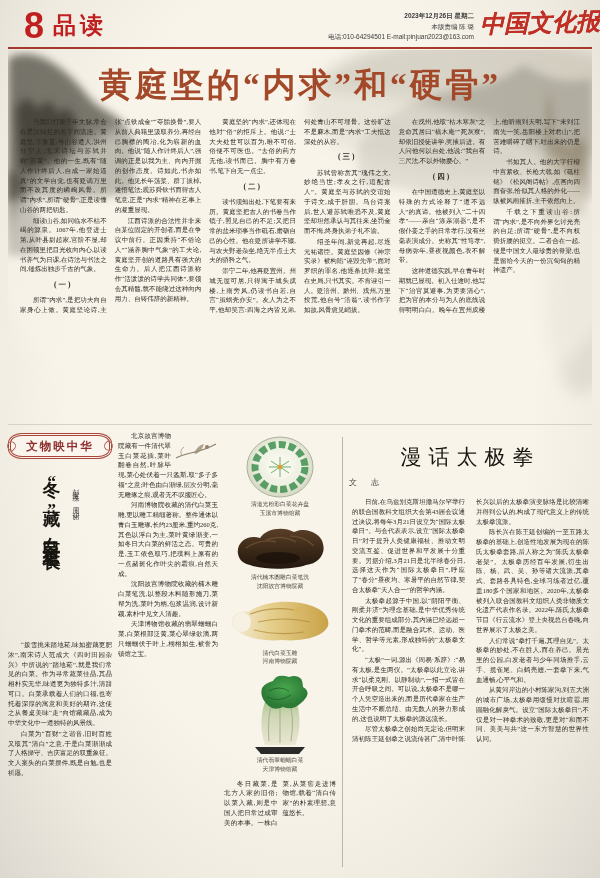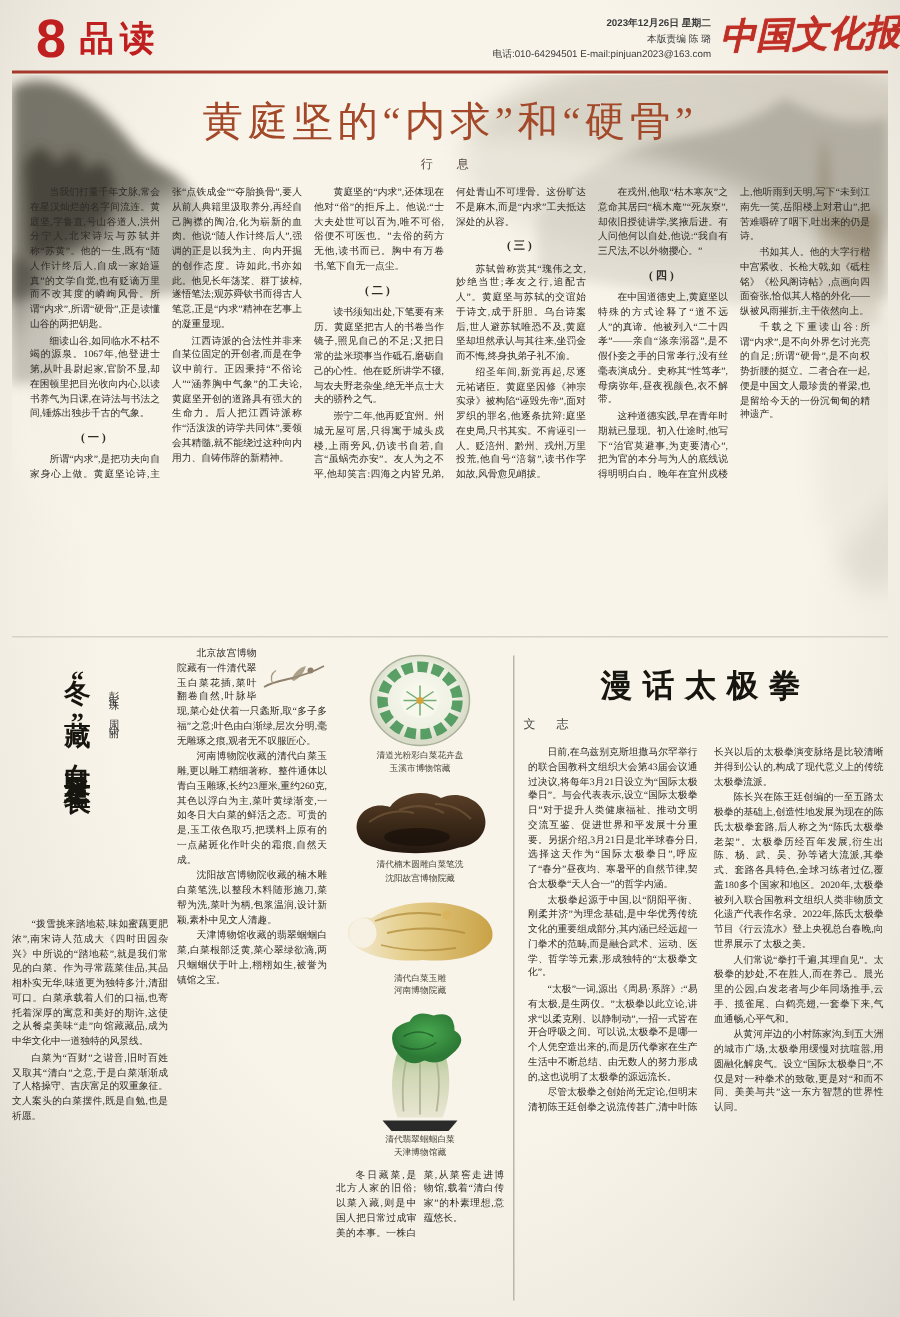--- a/index.html
+++ b/index.html
@@ -23,21 +23,21 @@
   .masthead{
     position:absolute;right:2px;top:1px;width:110px;text-align:center;
     font-size:24px;font-weight:bold;font-style:italic;letter-spacing:0px;
     color:#bf2f26;transform:rotate(-1.5deg);text-shadow:0 0 .6px #bf2f26;
     font-family:"Liberation Serif",serif;white-space:nowrap;
   }
   .hrule{position:absolute;left:8px;right:8px;top:47px;height:2px;background:#a33a2b;}
   
   .main{position:absolute;left:8px;top:50px;width:584px;height:374px;overflow:hidden;border-bottom:1px solid #d8d2c6;}
   .main svg.painting{position:absolute;inset:0;}
-  .main-title{position:relative;text-align:center;margin-top:13px;font-size:27px;font-weight:normal;color:#a3492a;letter-spacing:3px;z-index:2;}
+  .main-title{position:relative;text-align:center;margin-top:13px;font-size:33px;font-weight:bold;color:#a3492a;letter-spacing:3px;z-index:2;}
   .main-byline{position:relative;text-align:center;font-size:8px;letter-spacing:7px;color:#5a4a42;margin-top:5px;z-index:2;}
   .main-cols{
     position:relative;z-index:2;margin:9px 12px 0;height:296px;overflow:hidden;
     column-count:6;column-gap:8px;
     font-size:6.5px;line-height:1.5;color:#2e2b27;text-align:justify;
   }
   .main-cols .p, .ra-cols .p, .txtcol .p{ text-indent:2em;margin:0 0 1px; }
   .main-cols .sec{ text-align:center;font-weight:bold;margin:5px 0;font-size:7.5px;letter-spacing:2px;text-indent:0; }
   
   .bottom{position:absolute;left:8px;top:431px;width:584px;height:440px;display:flex;}
@@ -62,21 +62,21 @@
   .v-authors{writing-mode:vertical-rl;text-orientation:upright;font-size:7px;color:#333;padding-top:16px;letter-spacing:3px;}
   .txtcol{font-size:6.5px;line-height:1.5;color:#2e2b27;text-align:justify;overflow:hidden;}
   .lac1-text{flex:1;}
   .lac2{width:100px;position:relative;}
   .lac2 .sketch{float:right;margin:3px 0 2px 3px;opacity:.75;}
   .lac3{width:112px;display:flex;flex-direction:column;align-items:center;padding-top:4px;}
   .fig{display:block;margin:0 auto;}
   .figcap{font-size:5.8px;line-height:1.5;color:#4a463e;text-align:center;margin:1px 0 3px;}
   .lac3-text{column-count:2;column-gap:5px;height:66px;width:100%;margin-top:2px;}
   
-  .ra-title{text-align:center;font-size:21px;font-weight:bold;letter-spacing:7px;color:#17150f;margin-top:12px;}
+  .ra-title{text-align:center;font-size:21px;font-weight:normal;letter-spacing:7px;color:#17150f;margin-top:12px;}
   .ra-byline{text-align:left;font-size:8px;letter-spacing:6px;color:#444;margin:6px 0 9px;}
   .ra-cols{column-count:2;column-gap:11px;height:374px;overflow:hidden;padding:0 3px;
     font-size:6.5px;line-height:1.5;color:#2e2b27;text-align:justify;}
 </style>
 </head>
 <body>
 
 <div class="page">
 
   <div class="header">
@@ -106,21 +106,20 @@
       <ellipse cx="470" cy="55" rx="170" ry="70" fill="#97927f" opacity=".33" filter="url(#b2)"></ellipse>
       <path d="M350,95 C410,25 465,55 515,15 C555,40 584,28 584,28 L584,150 C500,168 410,135 350,135 Z" fill="#7e7a6e" opacity=".38" filter="url(#b1)"></path>
       <path d="M540,40 q8,25 2,55 q14,-8 20,6 q8,-20 16,-6 l0,70 -44,6 Z" fill="#7c6a4e" opacity=".45" filter="url(#b1)"></path>
       <ellipse cx="574" cy="250" rx="36" ry="95" fill="#a39e90" opacity=".22" filter="url(#b2)"></ellipse>
       <path d="M0,8 C28,-6 58,18 80,46 C96,66 112,60 126,88 L126,142 C84,154 30,142 0,152 Z" fill="#55524a" opacity=".78" filter="url(#b1)"></path>
       <path d="M8,60 q10,-22 22,0 q12,-18 20,4 q12,-14 18,8 l-6,44 -50,4 Z" fill="#3c3a30" opacity=".8" filter="url(#b1)"></path>
       <path d="M0,120 q18,6 26,32 q10,22 2,52 L0,206 Z" fill="#45423a" opacity=".6" filter="url(#b1)"></path>
       <ellipse cx="300" cy="215" rx="310" ry="175" fill="#f8f4ea" opacity=".55" filter="url(#b2)"></ellipse>
     </svg>
     <div class="main-title">黄庭坚的“内求”和“硬骨”</div>
-    <div class="main-byline">行  息</div>
     <div class="main-cols">
         <div class="p">当我们打量千年文脉,常会在星汉灿烂的名字间流连。黄庭坚,字鲁直,号山谷道人,洪州分宁人,北宋诗坛与苏轼并称“苏黄”。他的一生,既有“随人作计终后人,自成一家始逼真”的文学自觉,也有贬谪万里而不改其度的嶙峋风骨。所谓“内求”,所谓“硬骨”,正是读懂山谷的两把钥匙。</div>
         <div class="p">细读山谷,如同临水不枯不竭的源泉。1067年,他登进士第,从叶县尉起家,官阶不显,却在困顿里把目光收向内心,以读书养气为日课,在诗法与书法之间,锤炼出独步千古的气象。</div>
         <div class="sec">(一)</div>
         <div class="p">所谓“内求”,是把功夫向自家身心上做。黄庭坚论诗,主张“点铁成金”“夺胎换骨”,要人从前人典籍里汲取养分,再经自己胸襟的陶冶,化为崭新的血肉。他说“随人作计终后人”,强调的正是以我为主、向内开掘的创作态度。诗如此,书亦如此。他见长年荡桨、群丁拔棹,遂悟笔法;观苏舜钦书而得古人笔意,正是“内求”精神在艺事上的凝重显现。</div>
         <div class="p">江西诗派的合法性并非来自某位固定的开创者,而是在争议中前行。正因秉持“不俗论人”“涵养胸中气象”的工夫论,黄庭坚开创的道路具有强大的生命力。后人把江西诗派称作“活泼泼的诗学共同体”,要领会其精髓,就不能绕过这种向内用力、自铸伟辞的新精神。</div>
         <div class="p">黄庭坚的“内求”,还体现在他对“俗”的拒斥上。他说:“士大夫处世可以百为,唯不可俗,俗便不可医也。”去俗的药方无他,读书而已。胸中有万卷书,笔下自无一点尘。</div>
         <div class="sec">(二)</div>
         <div class="p">读书须知出处,下笔要有来历。黄庭坚把古人的书卷当作镜子,照见自己的不足;又把日常的盐米琐事当作砥石,磨砺自己的心性。他在贬所讲学不辍,与农夫野老杂坐,绝无半点士大夫的骄矜之气。</div>
         <div class="p">崇宁二年,他再贬宜州。州城无屋可居,只得寓于城头戍楼,上雨旁风,仍读书自若,自言“虽蜗壳亦安”。友人为之不平,他却笑言:四海之内皆兄弟,何处青山不可埋骨。这份旷达不是麻木,而是“内求”工夫抵达深处的从容。</div>
@@ -133,20 +132,25 @@
         <div class="p">这种道德实践,早在青年时期就已显现。初入仕途时,他写下“治官莫避事,为吏要清心”,把为官的本分与为人的底线说得明明白白。晚年在宜州戍楼上,他听雨到天明,写下“未到江南先一笑,岳阳楼上对君山”,把苦难嚼碎了咽下,吐出来的仍是诗。</div>
         <div class="p">书如其人。他的大字行楷中宫紧收、长枪大戟,如《砥柱铭》《松风阁诗帖》,点画向四面奋张,恰似其人格的外化——纵被风雨摧折,主干依然向上。</div>
         <div class="p">千载之下重读山谷:所谓“内求”,是不向外界乞讨光亮的自足;所谓“硬骨”,是不向权势折腰的挺立。二者合在一起,便是中国文人最珍贵的脊梁,也是留给今天的一份沉甸甸的精神遗产。</div>
       </div>
   </div>
 
   <div class="bottom">
 
     <div class="left-art">
       <div class="lac1">
+        <div class="banner">
+          <span class="curl l"></span>
+          <span>文物映中华</span>
+          <span class="curl r"></span>
+        </div>
         <div class="title-block">
           <div class="v-title">冬“藏”白菜意蕴长</div>
           <div class="v-authors">
             <span>彭宝珠</span>　<span>周小丽</span>
           </div>
         </div>
         <div class="txtcol lac1-text">
             <div class="p">“拨雪挑来踏地菘,味如蜜藕更肥浓”,南宋诗人范成大《四时田园杂兴》中所说的“踏地菘”,就是我们常见的白菜。作为寻常蔬菜佳品,其品相朴实无华,味道更为独特多汁,清甜可口。白菜承载着人们的口福,也寄托着深厚的寓意和美好的期许,这使之从餐桌美味“走”向馆藏藏品,成为中华文化中一道独特的风景线。</div>
             <div class="p">白菜为“百财”之谐音,旧时百姓又取其“清白”之意,于是白菜渐渐成了人格操守、吉庆富足的双重象征。文人案头的白菜摆件,既是自勉,也是祈愿。</div>
           </div>

